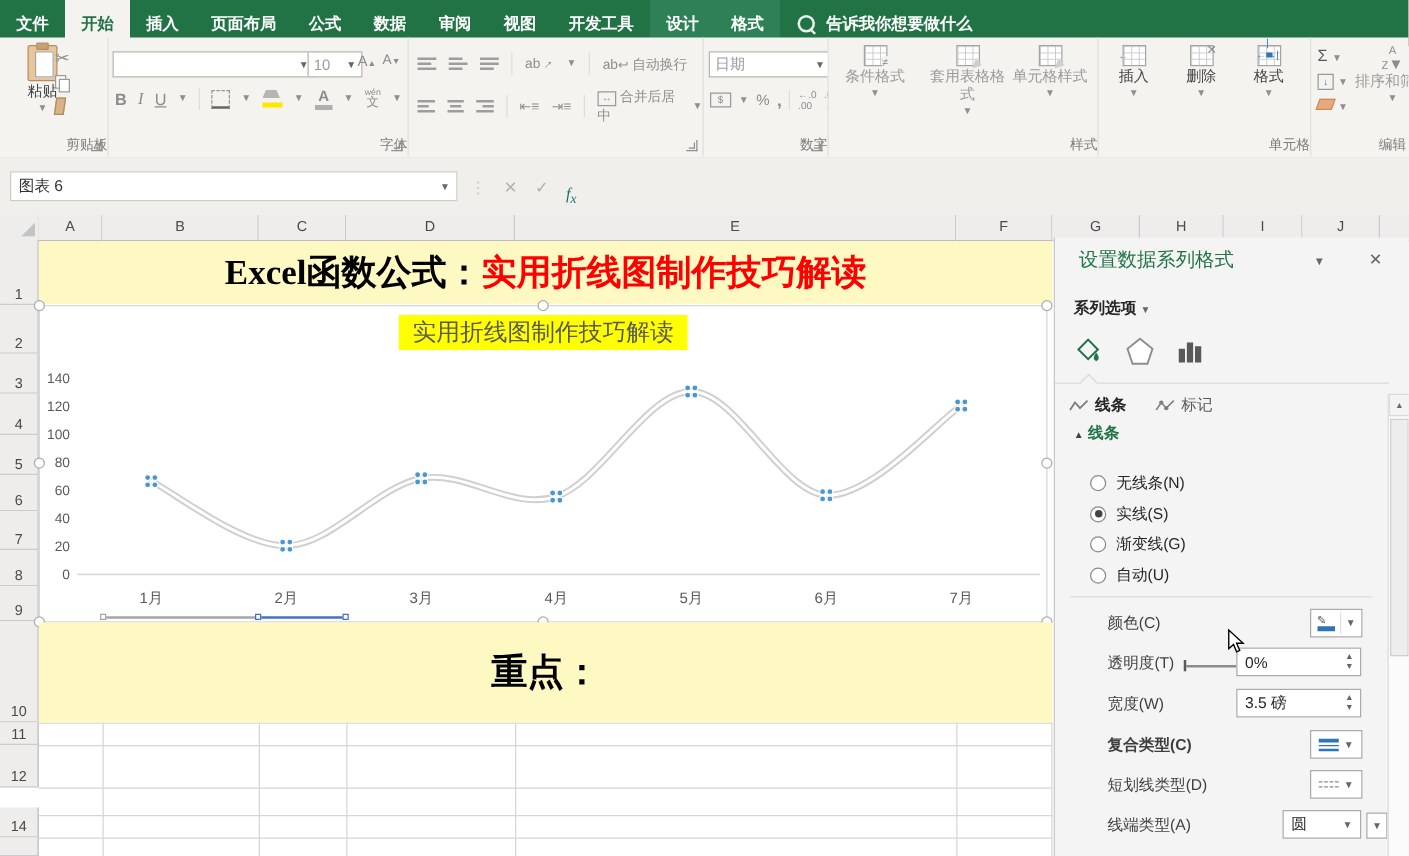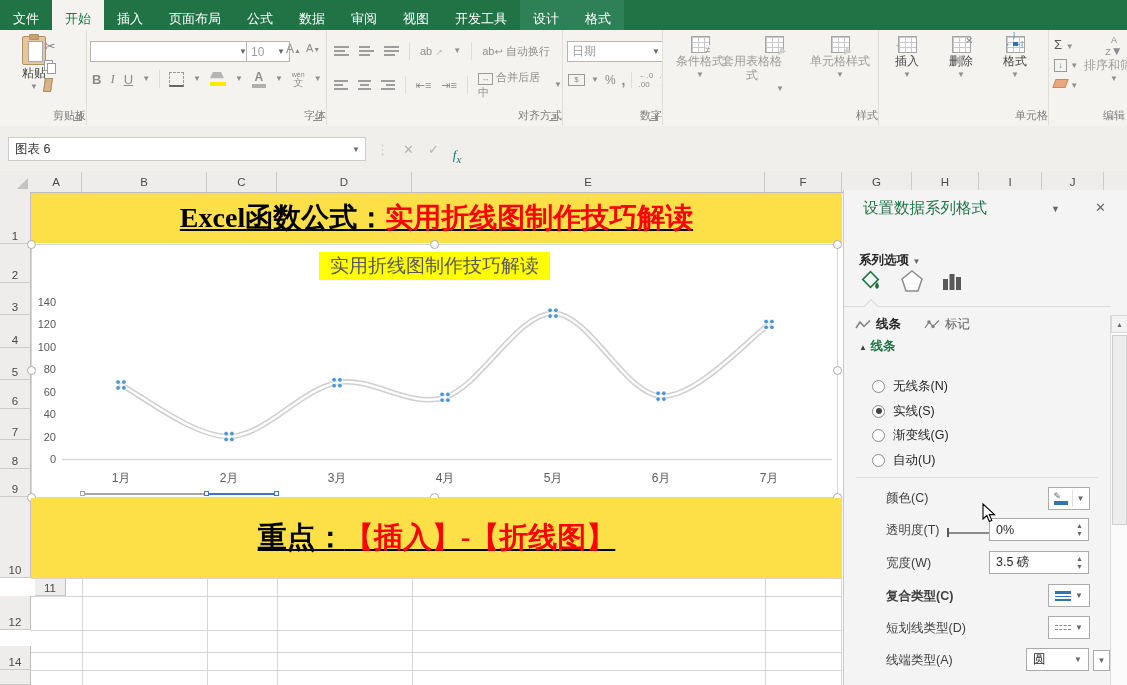--- a/index.html
+++ b/index.html
@@ -1,19 +1,19 @@
 <!DOCTYPE html>
 <html><head>
 <meta charset="utf-8">
 <style>
   html,body{margin:0;padding:0;background:#ddd;}
   #app{position:relative;width:1127px;height:685px;background:#fff;overflow:hidden;
        font-family:"Liberation Sans",sans-serif;-webkit-font-smoothing:antialiased;cursor:default;}
   
-  .tabbar{position:absolute;left:0;top:0;width:100%;height:37px;background:#217346;display:flex;align-items:stretch;}
+  .tabbar{position:absolute;left:0;top:0;width:100%;height:37px;background:#217346;display:flex;align-items:stretch;font-weight:bold;}
   .tab{display:flex;align-items:center;padding:0 13px;color:#fff;font-size:13px;white-space:nowrap;}
   .tab.active{background:#f4f3f0;color:#217346;}
   .tab.ctx{background:#2e8157;}
   .searchbox{display:flex;align-items:center;gap:9px;padding:0 14px;color:#fff;font-size:13px;}
   .mag{position:relative;width:10px;height:10px;border:2px solid #e9f2ec;border-radius:50%;}
   .mag:after{content:"";position:absolute;left:9px;top:8px;width:2px;height:6px;background:#e9f2ec;transform:rotate(-45deg);}
   
   .ribbon{position:absolute;left:0;top:30px;width:100%;height:96px;background:#f4f3f0;border-bottom:1px solid #d5d2cd;font-size:12px;color:#9b9b9b;}
   .rgroup{position:absolute;top:0;height:95px;border-right:1px solid #e2dfd9;overflow:hidden;}
   .glabel{position:absolute;bottom:2px;left:0;right:0;text-align:right;font-size:11px;color:#7d7d7d;}
@@ -39,22 +39,22 @@
   
   .sheet{position:absolute;left:0;top:172px;width:100%;height:513px;background:#fff;}
   .corner{position:absolute;left:0;top:0;width:31px;height:20px;background:#eeedec;border-right:1px solid #bdbdbd;border-bottom:1px solid #bdbdbd;}
   .corner:after{content:"";position:absolute;right:3px;bottom:3px;border-left:11px solid transparent;border-bottom:11px solid #c4c4c4;}
   .colhdr{position:absolute;top:0;height:20px;background:#eeedec;border-right:1px solid #cbcbcb;border-bottom:1px solid #bdbdbd;
           display:flex;align-items:center;justify-content:center;font-size:11.5px;color:#4a4a4a;}
   .rowhdr{position:absolute;left:0;width:31px;background:#eeedec;border-right:1px solid #bdbdbd;border-bottom:1px solid #cbcbcb;
           display:flex;align-items:flex-end;justify-content:center;font-size:11.5px;color:#4a4a4a;padding-bottom:1px;box-sizing:border-box;}
   .vline{position:absolute;width:1px;background:#d6d6d6;}
   .hline{position:absolute;height:1px;background:#d6d6d6;}
-  .banner{position:absolute;left:31px;width:811px;background:#fde047;display:flex;align-items:center;justify-content:center;
-          font-family:"Liberation Serif",serif;font-weight:bold;white-space:nowrap;text-decoration:underline;}
+  .banner{position:absolute;left:31px;width:811px;background:#fef9c3;display:flex;align-items:center;justify-content:center;
+          font-family:"Liberation Serif",serif;font-weight:bold;white-space:nowrap;}
   .banner .blk{color:#000;}
   .banner .red{color:#ff0000;}
   
   .chart{position:absolute;left:31px;top:72px;width:805px;height:252px;background:#fff;border:1px solid #d7d7d7;}
   .ctitle{position:absolute;left:0;right:0;top:7px;text-align:center;}
   .ctitle span{display:inline-block;background:#ffff00;color:#595959;font-size:19px;padding:1px 11px;font-family:"Liberation Sans",sans-serif;}
   .handle{position:absolute;width:9px;height:9px;background:#fff;border:1.5px solid #ababab;border-radius:50%;box-sizing:border-box;}
   .rangemark{position:absolute;height:2px;}
   .rangesq{position:absolute;width:5px;height:5px;background:#fff;box-sizing:border-box;}
   
@@ -89,20 +89,24 @@
         <div class="tab">插入</div>
         <div class="tab">页面布局</div>
         <div class="tab">公式</div>
         <div class="tab">数据</div>
         <div class="tab">审阅</div>
         <div class="tab">视图</div>
         <div class="tab">开发工具</div>
         <div class="tab ctx">设计</div>
         <div class="tab ctx">格式</div>
       </div>
+    <div class="searchbox">
+      <span class="mag"></span>
+      <span>告诉我你想要做什么</span>
+    </div>
   </div>
 
   <div class="ribbon">
 
     <div class="rgroup" style="left:0;width:86px;">
       <div class="bigbtn" style="left:2px;">
         <span class="clip">
             <span class="doc"></span>
           </span>
         <span style="color:#444;">粘贴</span>
@@ -201,21 +205,20 @@
           </span>
         <span style="width:1px;height:18px;background:#e0ddd7;"></span>
         <span class="gi" style="font-size:11px;">⇤≡</span>
         <span class="gi" style="font-size:11px;">⇥≡</span>
         <span style="width:1px;height:18px;background:#e0ddd7;"></span>
         <span class="gi" style="font-size:11px;">
           <span style="display:inline-block;width:13px;height:10px;border:1px solid #9a9a9a;text-align:center;line-height:9px;font-size:8px;">↔</span>
           <span>合并后居中</span></span>
           <span class="car">▼</span>
       </div>
-      <div class="glabel">对齐方式</div>
       <span class="launcher"></span>
     </div>
 
     <div class="rgroup" style="left:562px;width:100px;">
       <div class="combo" style="position:absolute;left:5px;top:11px;width:88px;height:19px;">
         <span>日期</span>
           <span class="dd">▼</span>
       </div>
       <div style="position:absolute;left:6px;top:41px;display:flex;align-items:center;gap:6px;color:#8c8c8c;">
         <span style="display:inline-block;width:15px;height:10px;border:1px solid #9a9a9a;font-size:8px;text-align:center;line-height:10px;">$</span>
@@ -231,21 +234,21 @@
     </div>
 
     <div class="rgroup" style="left:662px;width:216px;">
       <div class="bigbtn" style="left:6px;">
         <span class="gridico">
             <span style="position:absolute;right:-2px;bottom:-3px;font-size:9px;color:#8c8c8c;background:#f4f3f0;">≠</span>
           </span>
         <span>条件格式</span>
           <span class="car">▼</span>
       </div>
-      <div class="bigbtn" style="left:58px;align-items:flex-end;">
+      <div class="bigbtn" style="left:80px;">
         <span class="gridico">
             <span style="position:absolute;right:-3px;bottom:-3px;width:8px;height:8px;background:#cfcfcf;clip-path:polygon(0 100%,40% 0,100% 60%);"></span>
           </span>
         <span>套用表格格式</span>
           <span class="car">▼</span>
       </div>
       <div class="bigbtn" style="left:146px;">
         <span class="gridico">
             <span style="position:absolute;right:-3px;bottom:-3px;width:8px;height:8px;background:#cfcfcf;clip-path:polygon(0 100%,40% 0,100% 60%);"></span>
           </span>
@@ -329,21 +332,21 @@
         <div class="rowhdr" style="top: 20px; height: 52px;">1</div>
         <div class="rowhdr" style="top: 72px; height: 39px;">2</div>
         <div class="rowhdr" style="top: 111px; height: 32px;">3</div>
         <div class="rowhdr" style="top: 143px; height: 33px;">4</div>
         <div class="rowhdr" style="top: 176px; height: 32px;">5</div>
         <div class="rowhdr" style="top: 208px; height: 29px;">6</div>
         <div class="rowhdr" style="top: 237px; height: 31px;">7</div>
         <div class="rowhdr" style="top: 268px; height: 29px;">8</div>
         <div class="rowhdr" style="top: 297px; height: 28px;">9</div>
         <div class="rowhdr" style="top: 325px; height: 81px;">10</div>
-        <div class="rowhdr" style="top: 406px; height: 18px; margin-left: 35px;">11</div>
+        <div class="rowhdr" style="top: 406px; height: 18px;">11</div>
         <div class="rowhdr" style="top: 424px; height: 34px;">12</div>
         <div class="rowhdr" style="top: 474px; height: 22px;">13</div>
         <div class="rowhdr" style="top: 480px; height: 18px;">14</div>
         <div class="rowhdr" style="top: 498px; height: 15px;"></div>
       </div>
     <div id="gridlines">
         <div class="vline" style="left: 82px; top: 406px; height: 107px;"></div>
         <div class="vline" style="left: 207px; top: 406px; height: 107px;"></div>
         <div class="vline" style="left: 277px; top: 406px; height: 107px;"></div>
         <div class="vline" style="left: 412px; top: 406px; height: 107px;"></div>
@@ -423,30 +426,29 @@
     </div>
 
     <div class="rangemark" style="left:82px;top:321px;width:125px;background:#a6a6a6;"></div>
     <div class="rangemark" style="left:207px;top:321px;width:70px;background:#4472c4;"></div>
     <div class="rangesq" style="left:80px;top:319px;border:1px solid #a6a6a6;"></div>
     <div class="rangesq" style="left:204px;top:319px;border:1px solid #4472c4;"></div>
     <div class="rangesq" style="left:274px;top:319px;border:1px solid #4472c4;"></div>
 
     <div class="banner" style="top:326px;height:80px;font-size:29px;">
       <span class="blk">重点：</span>
-        <span class="red">【插入】-【折线图】</span>
     </div>
   </div>
 
   <div class="pane" style="top:190px;height:495px;">
     <div class="ptitle">设置数据系列格式</div>
     <span style="position:absolute;right:68px;top:14px;font-size:9px;color:#666;">▼</span>
     <span style="position:absolute;right:22px;top:10px;font-size:13px;color:#666;">✕</span>
 
-    <div style="position:absolute;left:15px;top:48px;font-weight:bold;color:#262626;margin-top:14px;">
+    <div style="position:absolute;left:15px;top:48px;font-weight:bold;color:#262626;">
       <span>系列选项</span> <span class="dd">▼</span>
     </div>
 
     <div class="picon" style="left:14px;">
       <svg width="26" height="24" viewBox="0 0 26 24">
           <g fill="none" stroke="#217346" stroke-width="1.6">
             <rect x="6" y="5" width="11" height="11" transform="rotate(45 11.5 10.5)"></rect>
             <path d="M18 13 q4 5 0 7 q-4 -2 0 -7" fill="#217346" stroke="none"></path>
           </g>
         </svg>

